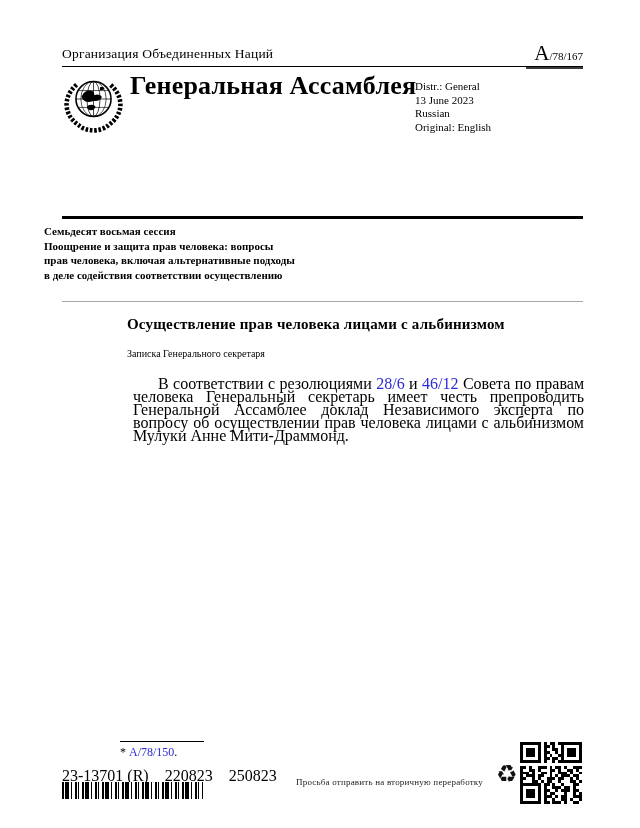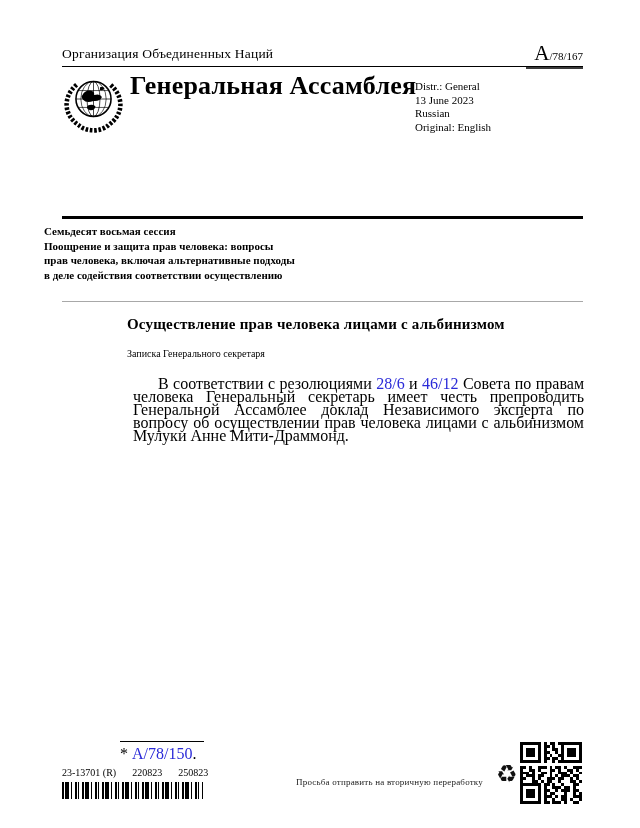--- a/index.html
+++ b/index.html
@@ -34,23 +34,23 @@
   .session .n { font-weight:normal; display:block; }
   .session-rule { left:62px; right:57px; top:301px; border-top:1px solid #a8a8a8; }
 
   .main { left:127px; top:316px; width:457px; }
   .main h2 { font-size:15px; font-weight:bold; margin:0 0 15px; letter-spacing:0.2px; }
   .main h3 { font-size:10px; font-weight:normal; margin:0 0 18px; }
   .main p { font-size:16px; line-height:13px; text-align:justify; text-indent:25px;margin-left:6px; }
   a.doclink { color:#2a2ad8; text-decoration:none; cursor:pointer; }
 
   .footnote-rule { left:120px; top:741px; width:84px; border-top:1px solid #000; }
-  .footnote { left:120px; top:745px; font-size:16px; }
+  .footnote { left:120px; top:745px; font-size:12px; }
 
-  .docnum { left:62px; top:767px; font-size:10px; white-space:nowrap; }
+  .docnum { left:62px; top:767px; font-size:16px; white-space:nowrap; }
   .docnum .g1 { margin-right:16px; }
   .docnum .g2 { margin-right:16px; }
 
   .barcode { left:62px; top:782px; width:141px; height:17px;
     background:repeating-linear-gradient(90deg,
       #000 0 2px, #fff 2px 3px, #000 3px 7px, #fff 7px 9px,
       #000 9px 10px, #fff 10px 13px, #000 13px 15px, #fff 15px 16px,
       #000 16px 17px, #fff 17px 20px); }
 
   .recycle-line { left:296px; top:777px; font-size:9px; font-weight:normal; color:#1c1c1c; letter-spacing:0.2px; }

